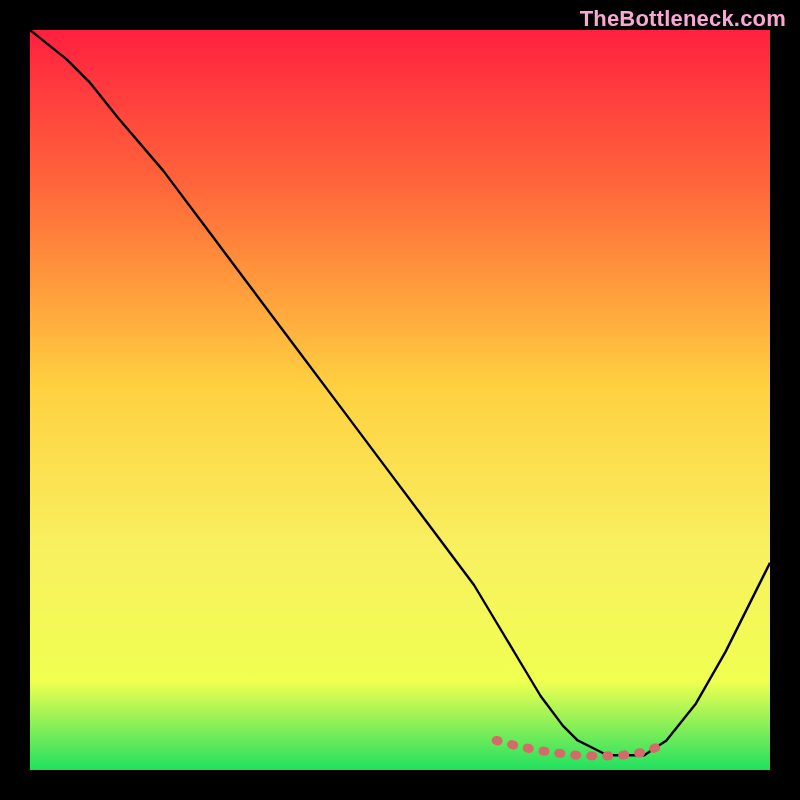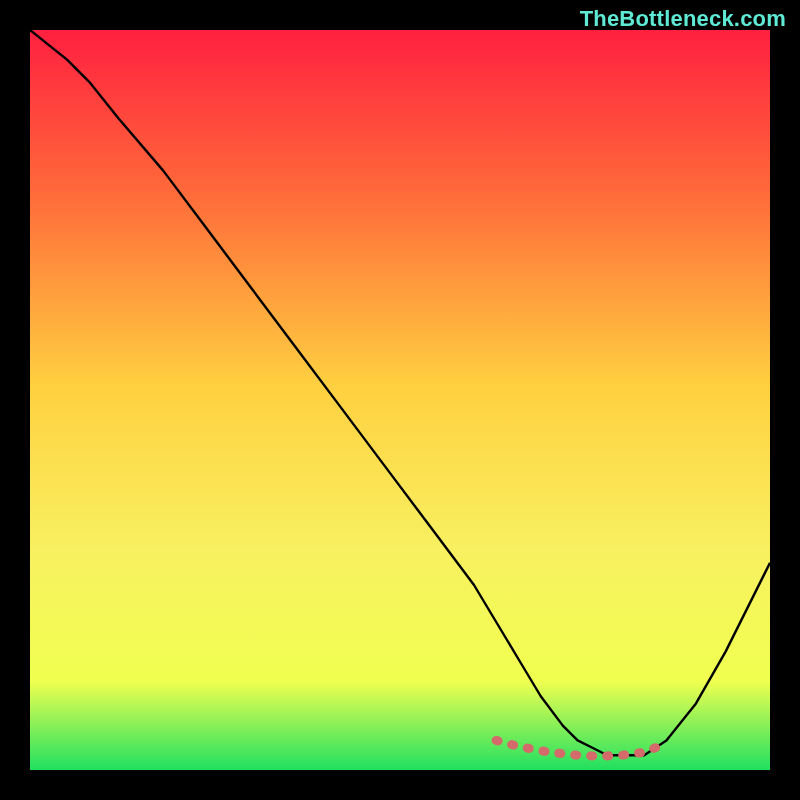--- a/index.html
+++ b/index.html
@@ -10,21 +10,21 @@
   height: 800px;
   background: #000;
 }
 .watermark {
   position: absolute;
   top: 6px;
   right: 14px;
   font-family: Arial, Helvetica, sans-serif;
   font-size: 22px;
   font-weight: 600;
-  color: #5eead4;
+  color: #f9a8d4;
   letter-spacing: 0.2px;
 }
 .plot {
   position: absolute;
   left: 30px;
   top: 30px;
   width: 740px;
   height: 740px;
   overflow: hidden;
 }

